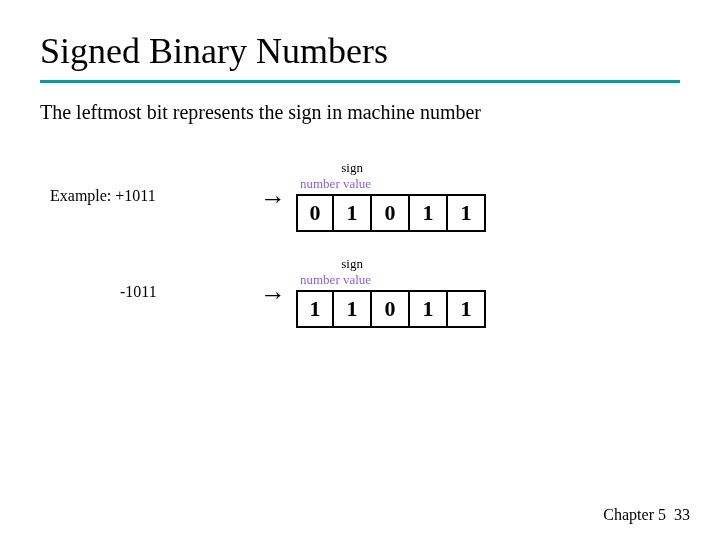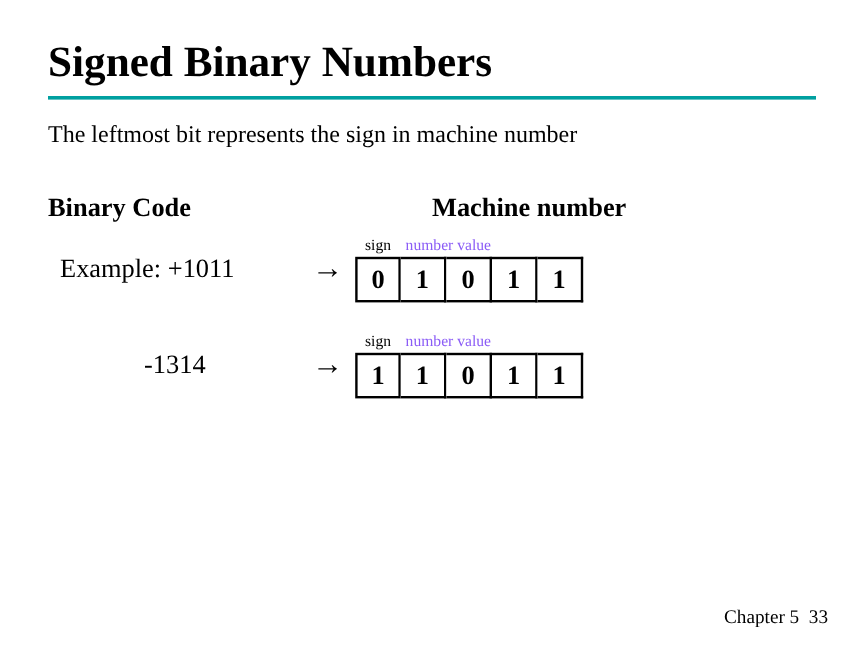--- a/index.html
+++ b/index.html
@@ -12,21 +12,21 @@
       overflow: hidden;
     }
     .slide {
       width: 720px;
       height: 540px;
       padding: 30px 40px 20px 40px;
       position: relative;
     }
     .title {
       font-size: 36px;
-      font-weight: bold;
+      font-weight: normal;
       color: #000000;
       margin-bottom: 8px;
     }
     .title-underline {
       border: none;
       border-top: 3px solid #00a0a0;
       margin-bottom: 18px;
     }
     .subtitle {
       font-size: 20px;
@@ -53,21 +53,21 @@
       margin-left: 60px;
     }
     .example-row {
       display: flex;
       flex-direction: row;
       align-items: center;
       margin-bottom: 10px;
       margin-top: 4px;
     }
     .example-label {
-      font-size: 22px;
+      font-size: 16px;
       color: #000000;
       min-width: 200px;
     }
     .arrow {
       font-size: 26px;
       color: #000000;
       margin: 0 10px;
     }
     .bit-group {
       display: flex;
@@ -101,21 +101,21 @@
       bottom: 16px;
       right: 30px;
       font-size: 16px;
       color: #000000;
       display: flex;
       gap: 8px;
       margin-left: 48px;
     }
     .labels-row {
       display: flex;
-      flex-direction: row;
+      flex-direction: column;
       align-items: flex-end;
       margin-bottom: 2px;
     }
     .sign-label {
       font-size: 13px;
       color: #000;
       width: 38px;
       text-align: center;
     }
     .number-value-label {
@@ -129,24 +129,20 @@
     }
   </style>
 </head>
 <body>
 
 <div class="slide">
   <div class="title">Signed Binary Numbers</div>
   <hr class="title-underline">
   <div class="subtitle">The leftmost bit represents the sign in machine number</div>
 
-  <div class="columns">
-    <div class="col-label">Binary Code</div>
-    <div class="col-label-right">Machine number</div>
-  </div>
 
   <div class="example-section">
     <div class="example-row">
       <div class="example-label">Example: +1011</div>
       <div class="arrow">→</div>
       <div class="bit-group">
         <div class="labels-row">
           <div class="sign-label">sign</div>
           <div class="number-value-label">number value</div>
         </div>
@@ -156,21 +152,21 @@
           <div class="bit-cell">0</div>
           <div class="bit-cell">1</div>
           <div class="bit-cell">1</div>
         </div>
       </div>
     </div>
   </div>
 
   <div class="example-section section-gap">
     <div class="example-row">
-      <div class="example-label" style="min-width:200px; padding-left:70px;">-1314</div>
+      <div class="example-label" style="min-width:200px; padding-left:70px;">-1011</div>
       <div class="arrow">→</div>
       <div class="bit-group">
         <div class="labels-row">
           <div class="sign-label">sign</div>
           <div class="number-value-label">number value</div>
         </div>
         <div class="bits-row">
           <div class="bit-cell">1</div>
           <div class="bit-cell">1</div>
           <div class="bit-cell">0</div>

